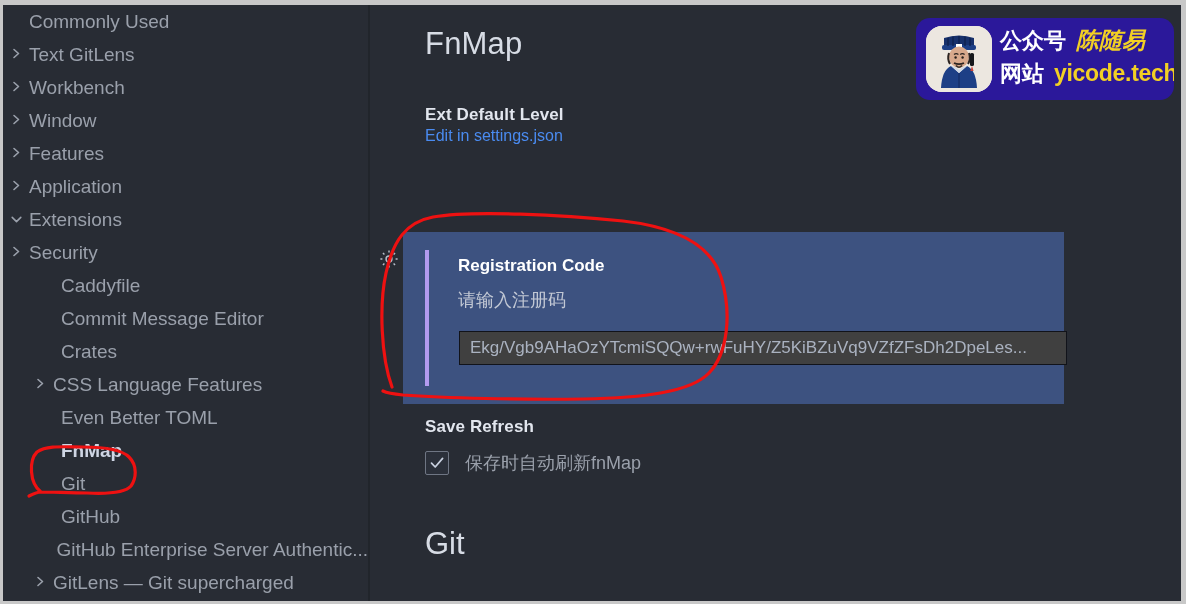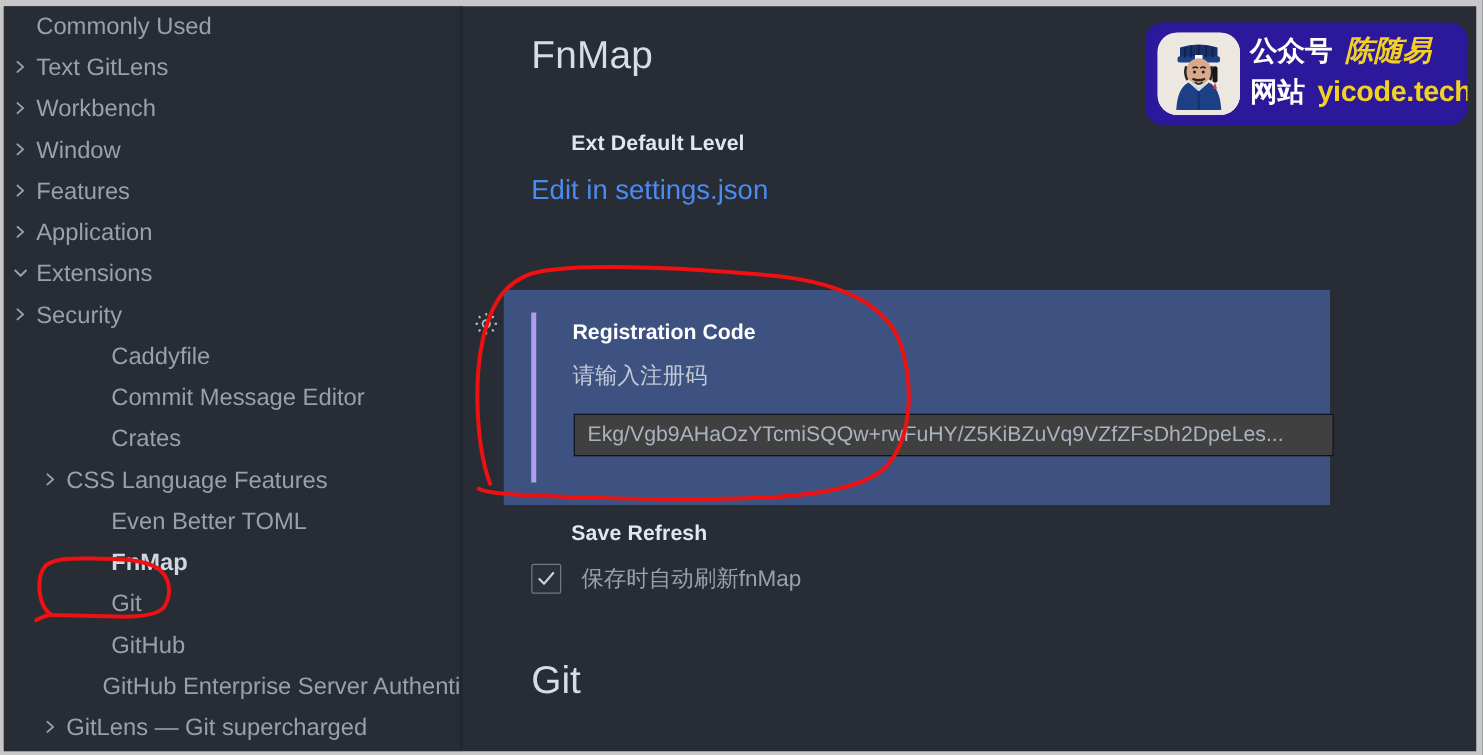--- a/index.html
+++ b/index.html
@@ -56,21 +56,21 @@
     margin-left: 4px;
     text-align: center;
     color: #9aa0ab;
     font-size: 15px;
     line-height: 1;
     display: inline-block;
   }
   .toc-chevron.blank { visibility: hidden; }
   .toc-label { display: inline-block; }
   .toc-row.lvl0 .toc-label { margin-left: 4px; }
-  .toc-row.lvl1 .toc-label { margin-left: 40px; }
+  .toc-row.lvl1 .toc-label { margin-left: 12px; }
   .toc-row.lvl1.has-chevron .toc-label { margin-left: 4px; }
   .toc-row.lvl1 .toc-chevron { margin-left: 28px; }
   .toc-row.selected .toc-label {
     color: #cfd6e4;
     font-weight: bold;
   }
 
   
   #main {
     position: absolute;
@@ -94,31 +94,30 @@
     position: absolute;
     left: 0;
     width: 811px;
   }
   .setting-inner { padding-left: 55px; }
   .setting-title {
     font-size: 17px;
     font-weight: bold;
     color: #e2e6ee;
     letter-spacing: 0.1px;
-    margin-left: 32px;
   }
   .setting-desc {
     font-size: 18px;
     color: #9aa0ab;
     margin-top: 12px;
   }
   .setting-link {
-    font-size: 22px;
+    font-size: 16px;
     color: #4a8bf0;
-    margin-top: 14px;
+    margin-top: 2px;
     cursor: pointer;
   }
 
   
   #row-registration {
     position: absolute;
     left: 33px;
     top: 227px;
     width: 661px;
     height: 172px;

